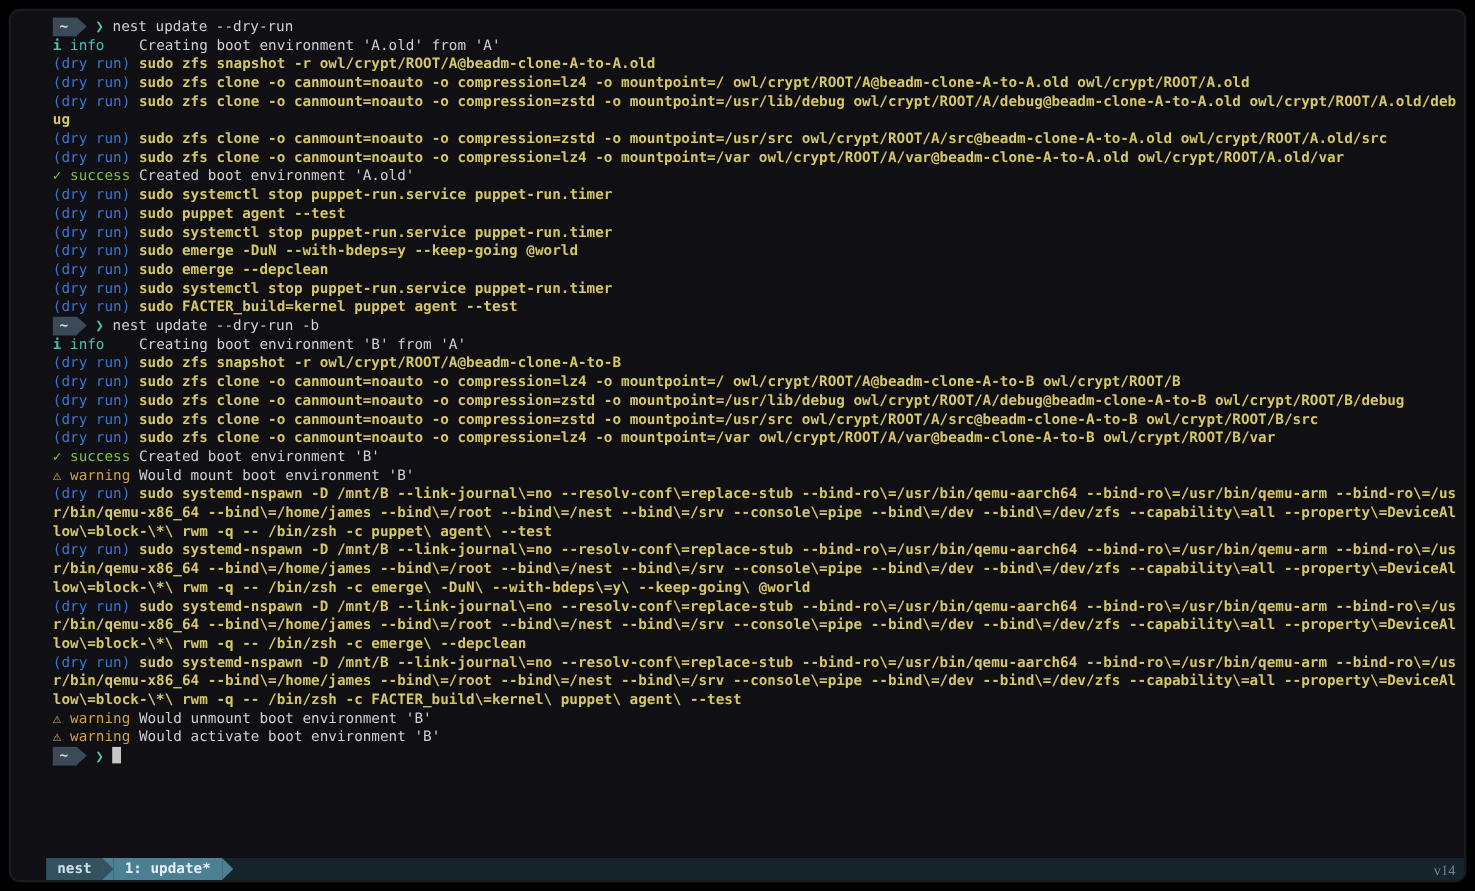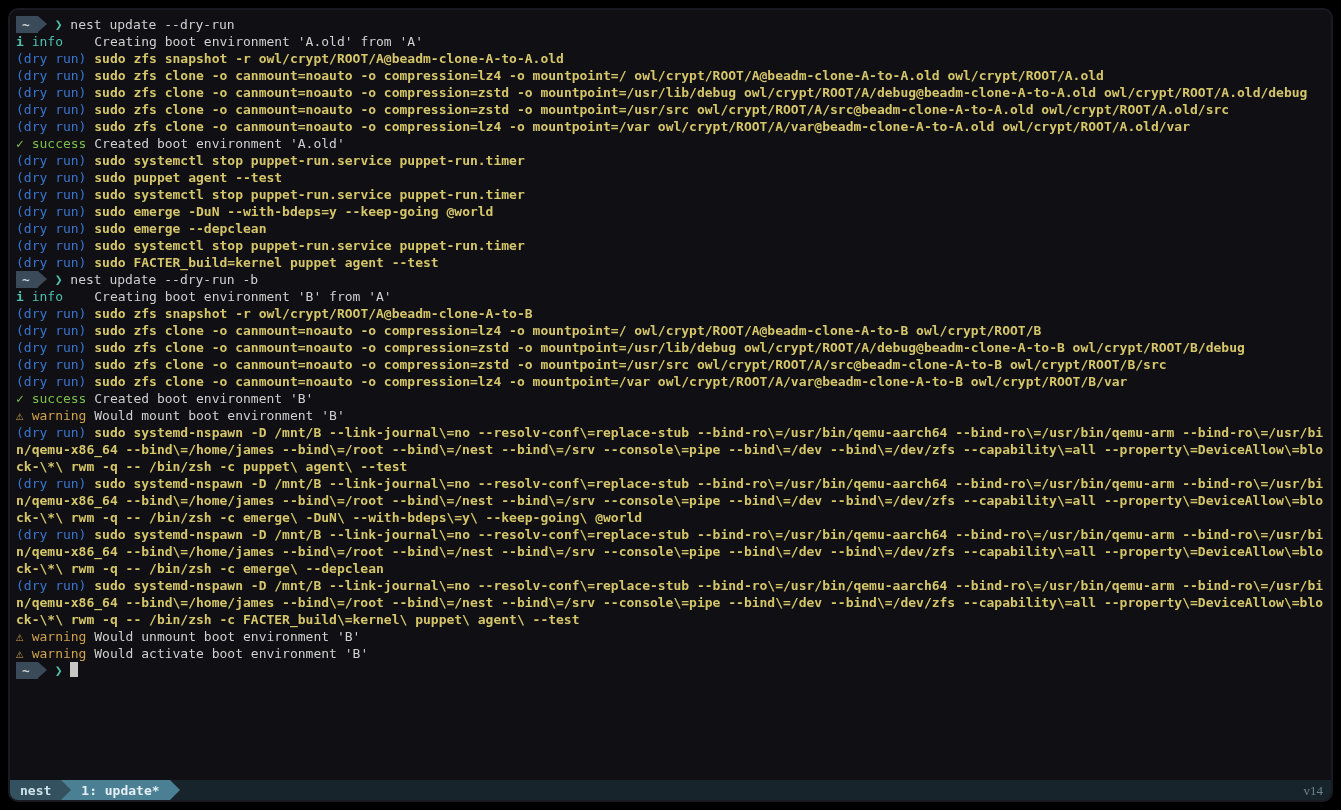--- a/index.html
+++ b/index.html
@@ -22,20 +22,21 @@
     border: 2px solid #1a1a22;
     border-radius: 10px;
     position: relative;
     overflow: hidden;
     font-family: "DejaVu Sans Mono", "Menlo", "Consolas", monospace;
     font-size: 13px;
     line-height: 17px;
     color: #c6c8c6;
     display: flex;
     flex-direction: column;
+    padding-left: 32px;
   }
   .term {
     flex: 1 1 auto;
     padding: 6px 6px 4px 6px;
     white-space: pre-wrap;
     word-break: break-all;
     overflow: hidden;
   }
 
   

